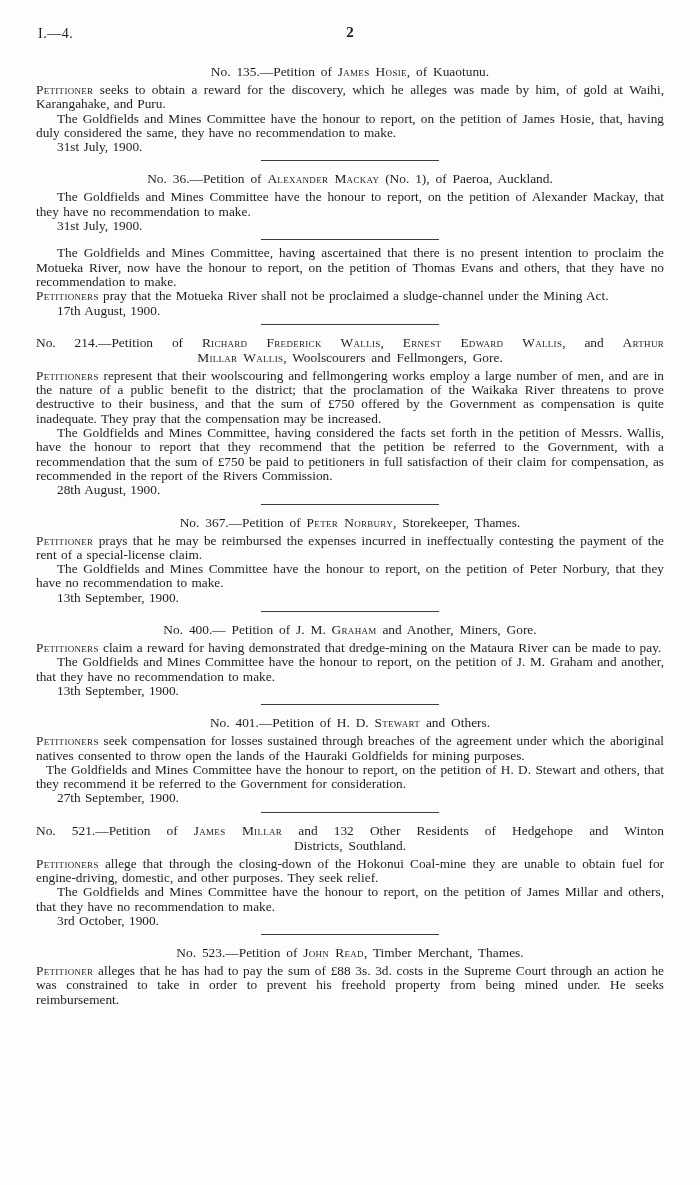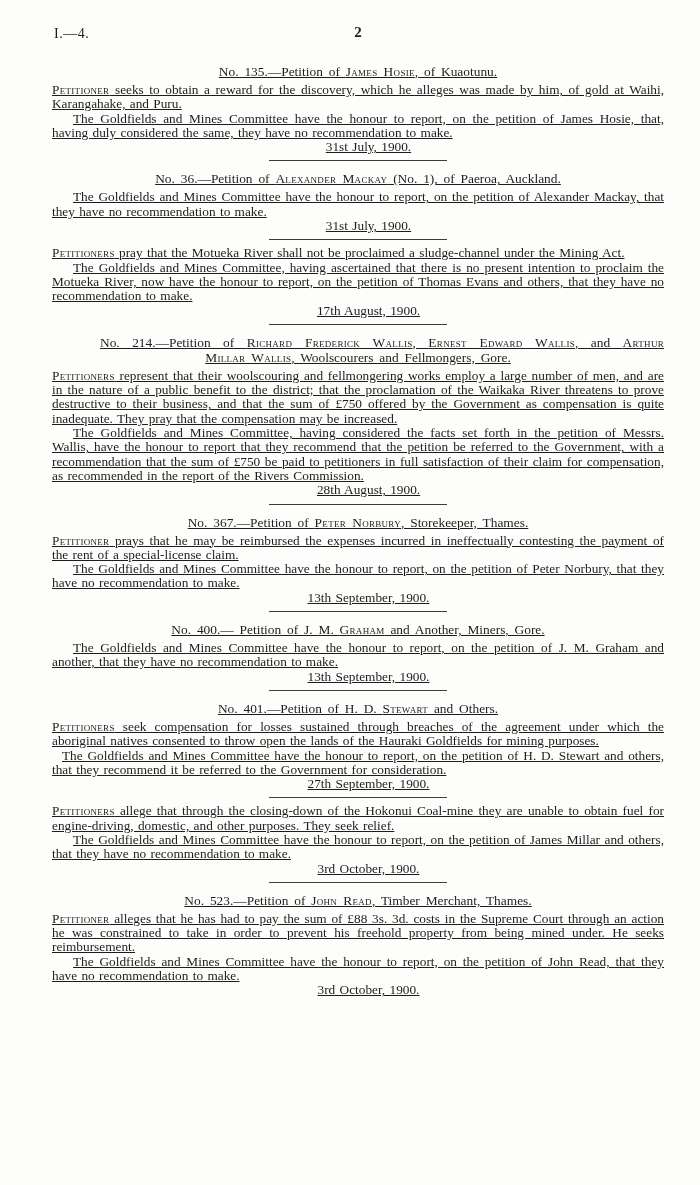--- a/index.html
+++ b/index.html
@@ -7,21 +7,21 @@
     background: #fdfdfb;
     font-family: "Liberation Serif", "DejaVu Serif", serif;
     color: #1d1d1d;
   }
   .page {
     position: relative;
     width: 700px;
     height: 1008px;
     box-sizing: border-box;
     background: #fdfdfb;
-    padding: 26px 36px 0 52px;
+    padding: 26px 36px 0 36px;
     overflow: hidden;
   }
   .page-header {
     position: relative;
     height: 22px;
     font-size: 14px;
   }
   .header-left {
     position: absolute;
     left: 2px;
@@ -29,42 +29,42 @@
     letter-spacing: 0.5px;
   }
   .page-num {
     position: absolute;
     left: 50%;
     transform: translateX(-50%);
     top: -2px;
     font-weight: bold;
     font-size: 15px;
   }
-  .sections { margin-top: 16px; text-decoration: underline; }
+  .sections { margin-top: 16px; }
   .petition { margin: 0; }
   .section-heading {
     margin: 10px 0 4px 0;
     font-size: 13.4px;
     line-height: 15px;
     word-spacing: 2.5px;
   }
   .heading-line.center { text-align: center; }
-  .heading-line.justify { text-align: justify; text-align-last: justify; margin-left: 48px; }
+  .heading-line.justify { text-align: justify; text-align-last: justify; }
   .para {
     margin: 0;
     font-size: 13.3px;
     line-height: 14.3px;
     text-align: justify;
     word-spacing: 1px;
   }
   .indent-none   { text-indent: 0; }
   .indent-normal { text-indent: 21px; }
   .indent-small  { text-indent: 10px; }
   .date-line {
-    text-align: center;
+    text-align: left;
     text-indent: 21px;
   }
   .separator {
     width: 178px;
     margin: 6px auto 6px auto;
     border: 0;
     border-top: 1.3px solid #3d3d3d;
   }
   .sc { font-variant: small-caps; letter-spacing: 0.3px; }
 </style>
@@ -95,22 +95,22 @@
         </div>
     <div>
           <p class="para indent-normal"><span>The Goldfields and Mines Committee have the honour to report, on the petition of Alexander Mackay, that they have no recommendation to make.</span></p>
         </div>
     <p class="para date-line">31st July, 1900.</p>
     <hr class="separator">
   </section>
 
   <section class="petition">
     <div>
+          <p class="para indent-normal"><span>The Goldfields and Mines Committee, having ascertained that there is no present intention to proclaim the Motueka River, now have the honour to report, on the petition of Thomas Evans and others, that they have no recommendation to make.</span></p>
           <p class="para indent-none"><span class="sc">Petitioners</span><span> pray that the Motueka River shall not be proclaimed a sludge-channel under the Mining Act.</span></p>
-          <p class="para indent-normal"><span>The Goldfields and Mines Committee, having ascertained that there is no present intention to proclaim the Motueka River, now have the honour to report, on the petition of Thomas Evans and others, that they have no recommendation to make.</span></p>
         </div>
     <p class="para date-line">17th August, 1900.</p>
     <hr class="separator">
   </section>
 
   <section class="petition">
     <div class="section-heading">
           <div class="heading-line justify"><span>No. 214.—Petition of </span><span class="sc">Richard Frederick Wallis</span><span>, </span><span class="sc">Ernest Edward Wallis</span><span>, and </span><span class="sc">Arthur</span></div>
           <div class="heading-line center"><span class="sc">Millar Wallis</span><span>, Woolscourers and Fellmongers, Gore.</span></div>
         </div>
@@ -132,39 +132,44 @@
         </div>
     <p class="para date-line">13th September, 1900.</p>
     <hr class="separator">
   </section>
 
   <section class="petition">
     <div class="section-heading">
           <div class="heading-line center"><span>No. 400.— Petition of J. M. </span><span class="sc">Graham</span><span> and Another, Miners, Gore.</span></div>
         </div>
     <div>
+          <p class="para indent-none"><span class="sc">Petitioners</span><span> claim a reward for having demonstrated that dredge-mining on the Mataura River can be made to pay.</span></p>
           <p class="para indent-normal"><span>The Goldfields and Mines Committee have the honour to report, on the petition of J. M. Graham and another, that they have no recommendation to make.</span></p>
         </div>
     <p class="para date-line">13th September, 1900.</p>
     <hr class="separator">
   </section>
 
   <section class="petition">
     <div class="section-heading">
           <div class="heading-line center"><span>No. 401.—Petition of H. D. </span><span class="sc">Stewart</span><span> and Others.</span></div>
         </div>
     <div>
           <p class="para indent-none"><span class="sc">Petitioners</span><span> seek compensation for losses sustained through breaches of the agreement under which the aboriginal natives consented to throw open the lands of the Hauraki Goldfields for mining purposes.</span></p>
           <p class="para indent-small"><span>The Goldfields and Mines Committee have the honour to report, on the petition of H. D. Stewart and others, that they recommend it be referred to the Government for consideration.</span></p>
         </div>
     <p class="para date-line">27th September, 1900.</p>
     <hr class="separator">
   </section>
 
   <section class="petition">
+    <div class="section-heading">
+          <div class="heading-line justify"><span>No. 521.—Petition of </span><span class="sc">James Millar</span><span> and 132 Other Residents of Hedgehope and Winton</span></div>
+          <div class="heading-line center"><span>Districts, Southland.</span></div>
+        </div>
     <div>
           <p class="para indent-none"><span class="sc">Petitioners</span><span> allege that through the closing-down of the Hokonui Coal-mine they are unable to obtain fuel for engine-driving, domestic, and other purposes.  They seek relief.</span></p>
           <p class="para indent-normal"><span>The Goldfields and Mines Committee have the honour to report, on the petition of James Millar and others, that they have no recommendation to make.</span></p>
         </div>
     <p class="para date-line">3rd October, 1900.</p>
     <hr class="separator">
   </section>
 
   <section class="petition">
     <div class="section-heading">

